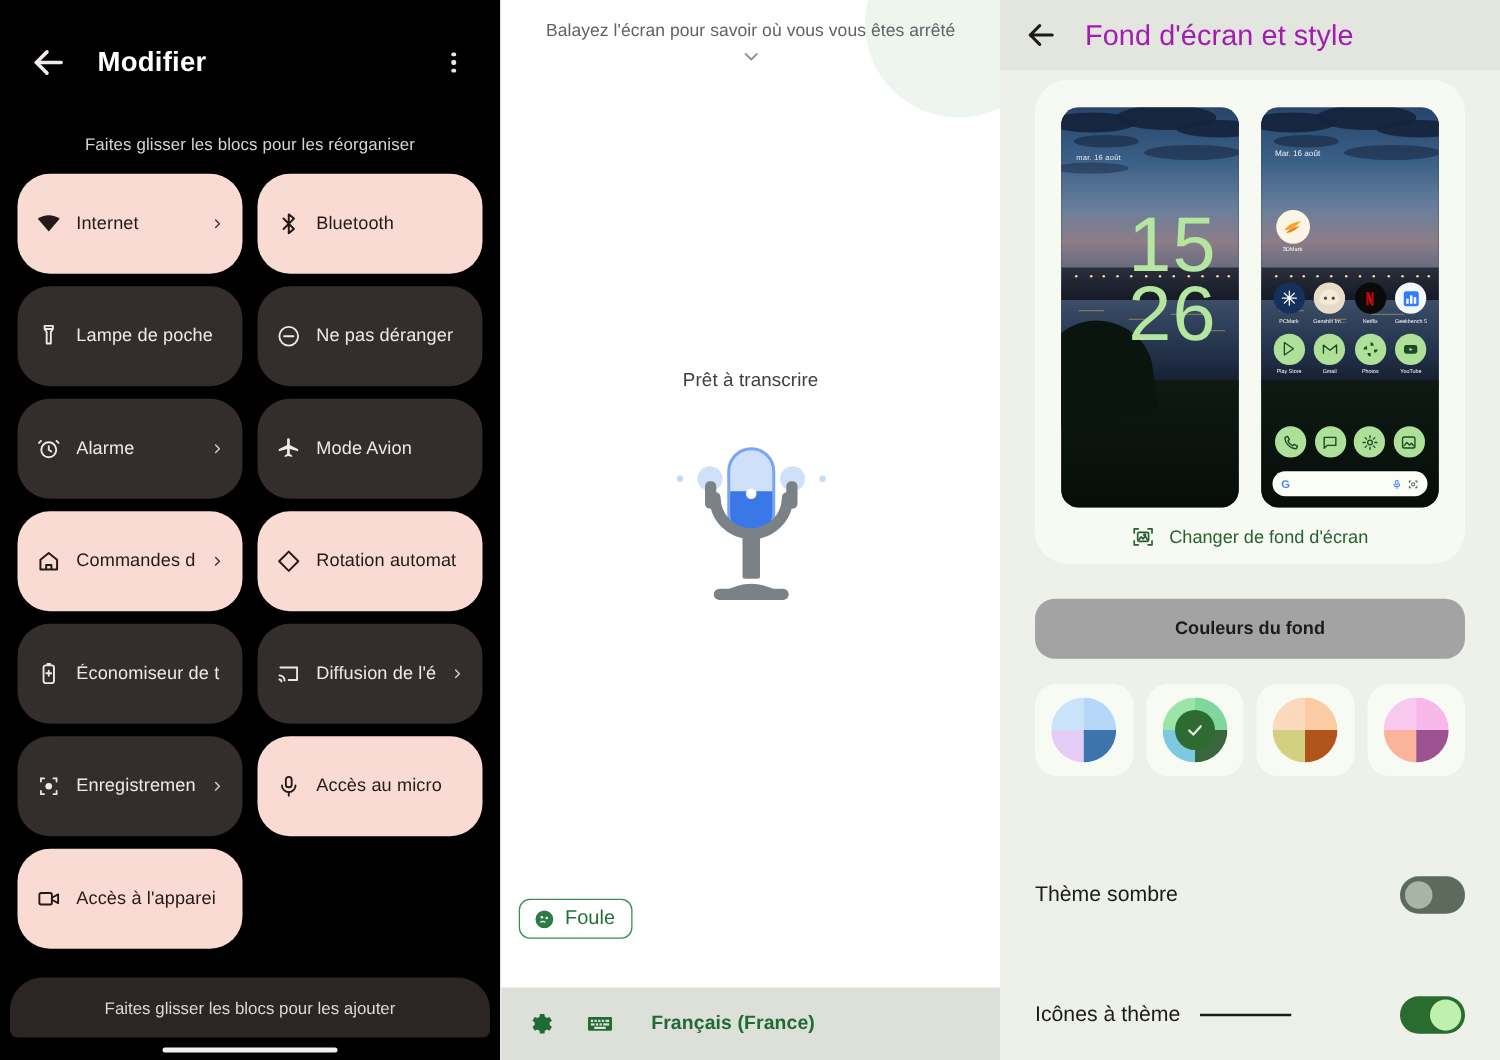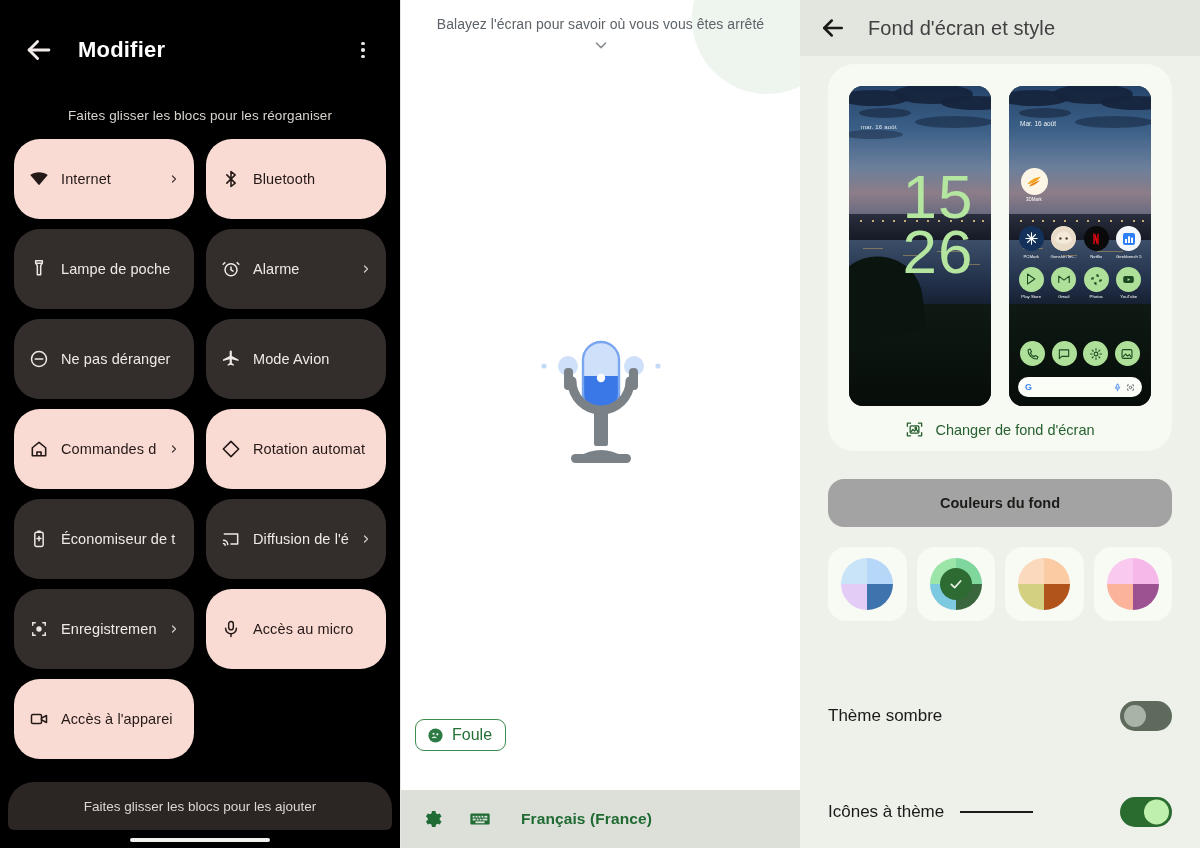--- a/index.html
+++ b/index.html
@@ -84,21 +84,21 @@
   #tr-bottombar .bb-ico svg { width: 22px; height: 22px; display: block; }
   #tr-lang { font-size: 15.5px; color: #1f6b33; font-weight: 600; margin-left: 6px; letter-spacing: .1px; }
 
   
   #panel-wallpaper {
     width: 400px; height: 848px; background: #eef0ea; position: relative; overflow: hidden;
     color: #1a1c18;
   }
   #wp-header { height: 56px; background: #e3e5df; display: flex; align-items: center; padding: 0 18px; }
   #wp-back { width: 30px; height: 30px; flex: 0 0 30px; display: flex; align-items: center; justify-content: center; }
-  #wp-title { font-size: 20px; margin-left: 20px; color: #404040; letter-spacing: .1px; }
+  #wp-title { font-size: 23px; margin-left: 20px; color: #a21caf; letter-spacing: .1px; }
 
   #wp-preview-card {
     margin: 8px 28px 0; background: #f7f9f3; border-radius: 26px; padding: 22px 0 12px;
   }
   #wp-previews { display: flex; justify-content: center; gap: 18px; }
   .wp-phone {
     width: 142px; height: 320px; border-radius: 14px; overflow: hidden; position: relative;
     background: #0c1422;
   }
   .wp-sky {
@@ -258,47 +258,47 @@
           <svg viewBox="0 0 24 24" fill="none" stroke="#efe9e6" stroke-width="1.8" stroke-linejoin="round">
             <path d="M8 2h8v3l-2 3v11H10V8L8 5V2z"></path>
               <path d="M8 5h8"></path>
           </svg>
         </span>
         <span class="qs-label">Lampe de poche</span>
       </div>
 
       <div class="qs-tile off">
         <span class="qs-ico">
+          <svg viewBox="0 0 24 24" fill="none" stroke="#efe9e6" stroke-width="1.8">
+              <circle cx="12" cy="12" r="9"></circle>
+              <path d="M7.5 12h9" stroke-linecap="round"></path>
+            </svg>
+        </span>
+        <span class="qs-label">Ne pas déranger</span>
+      </div>
+
+      <div class="qs-tile off">
+        <span class="qs-ico">
           <svg viewBox="0 0 24 24" fill="none" stroke="#efe9e6" stroke-width="1.8" stroke-linecap="round">
             <circle cx="12" cy="13" r="7.2"></circle>
               <path d="M12 9.6V13l2.4 1.6"></path>
               <path d="M4.6 4.4 2.6 6.4"></path>
               <path d="M19.4 4.4l2 2"></path>
           </svg>
         </span>
         <span class="qs-label">Alarme</span>
         <span class="qs-chev">
           <svg viewBox="0 0 24 24" fill="none" stroke="#efe9e6" stroke-width="2.4" stroke-linecap="round" stroke-linejoin="round">
               <path d="M9 18l6-6-6-6"></path>
             </svg>
         </span>
       </div>
 
       <div class="qs-tile off">
         <span class="qs-ico">
-          <svg viewBox="0 0 24 24" fill="none" stroke="#efe9e6" stroke-width="1.8">
-              <circle cx="12" cy="12" r="9"></circle>
-              <path d="M7.5 12h9" stroke-linecap="round"></path>
-            </svg>
-        </span>
-        <span class="qs-label">Ne pas déranger</span>
-      </div>
-
-      <div class="qs-tile off">
-        <span class="qs-ico">
           <svg viewBox="0 0 24 24" fill="#efe9e6">
               <path d="M21 14.5v-2l-8-4.2V3.1a1.3 1.3 0 0 0-2.6 0v5.2L2.4 12.5v2l8-2.3v4.6L8 18.6V20l3.7-1 3.7 1v-1.4l-2.4-1.8v-4.6l8 2.3z"></path>
             </svg>
         </span>
         <span class="qs-label">Mode Avion</span>
       </div>
 
       <div class="qs-tile on">
         <span class="qs-ico">
           <svg viewBox="0 0 24 24" fill="none" stroke="#241917" stroke-width="1.9" stroke-linejoin="round">
@@ -401,20 +401,21 @@
     <div id="tr-top">
       <div id="tr-hint">Balayez l'écran pour savoir où vous vous êtes arrêté</div>
       <div id="tr-chev">
         <svg viewBox="0 0 24 24" fill="none" stroke="#8b9095" stroke-width="2" stroke-linecap="round" stroke-linejoin="round">
             <path d="M6 9.5l6 6 6-6"></path>
           </svg>
       </div>
     </div>
 
     <div id="tr-center">
+      <div id="tr-status">Prêt à transcrire</div>
       <div id="tr-mic-wrap">
         <svg width="190" height="165" viewBox="0 0 190 165">
           <circle cx="38" cy="48" r="2.6" fill="#c5daf8"></circle>
           <circle cx="62" cy="48" r="10" fill="#cfe0fa"></circle>
           <circle cx="128" cy="48" r="10" fill="#cfe0fa"></circle>
           <circle cx="152" cy="48" r="2.6" fill="#c5daf8"></circle>
           <path d="M95 24 a18 18 0 0 1 18 18 v34 a18 18 0 0 1 -36 0 v-34 a18 18 0 0 1 18 -18z" fill="#3b78e7"></path>
           <path d="M95 24 a18 18 0 0 1 18 18 v16 h-36 v-16 a18 18 0 0 1 18 -18z" fill="#cfe0fa"></path>
           <path d="M95 24 a18 18 0 0 1 18 18 v34 a18 18 0 0 1 -36 0 v-34 a18 18 0 0 1 18 -18z" fill="none" stroke="#79a6f0" stroke-width="2.4"></path>
           <circle cx="95" cy="60" r="4.2" fill="#ffffff"></circle>

